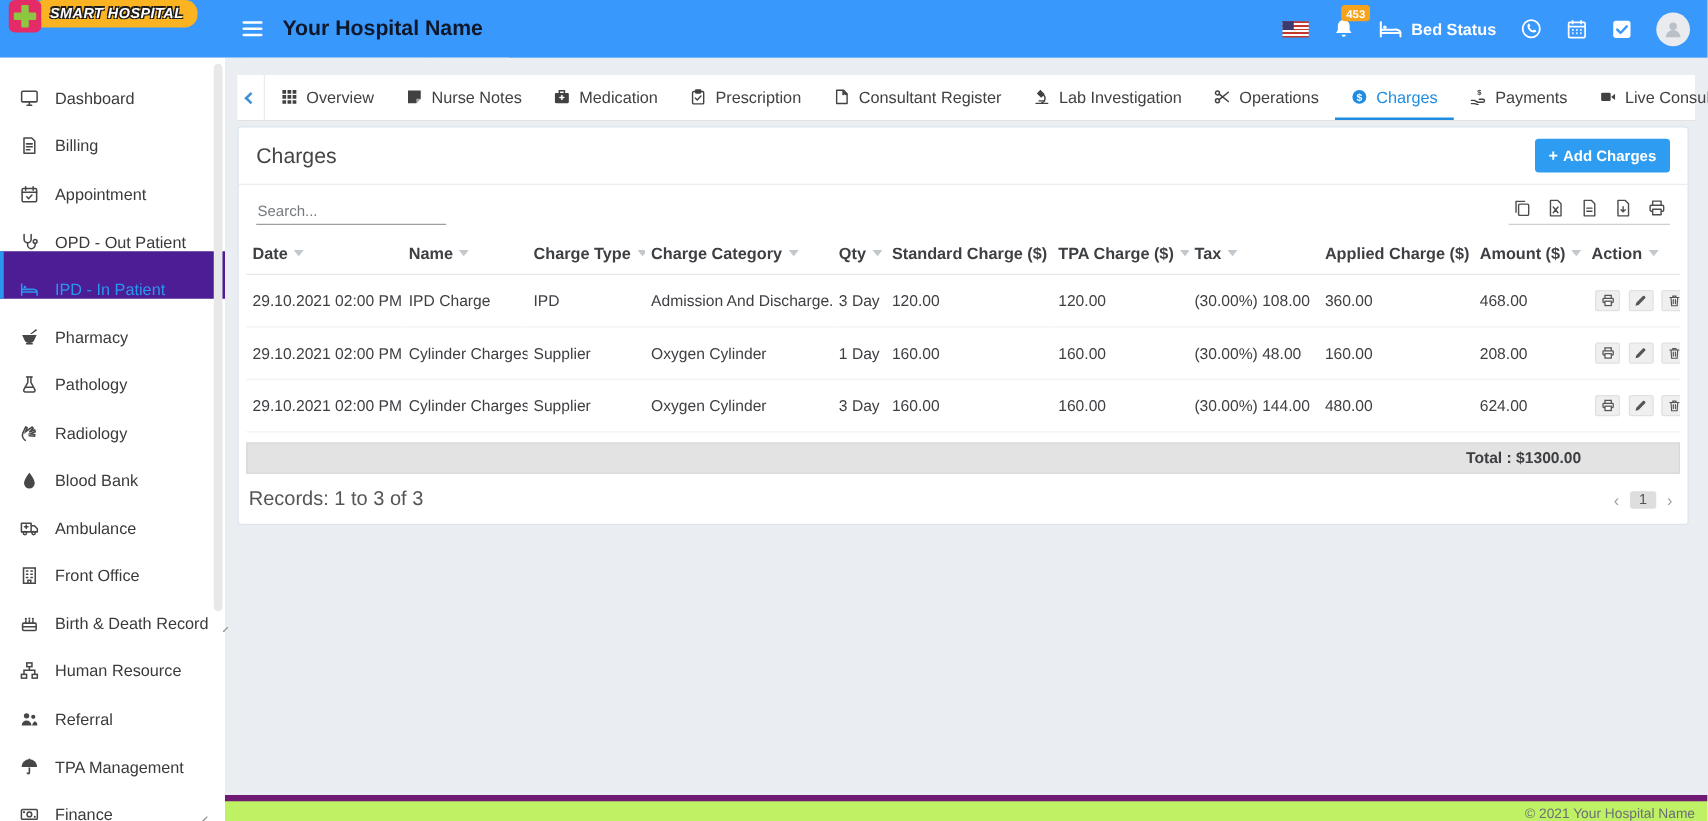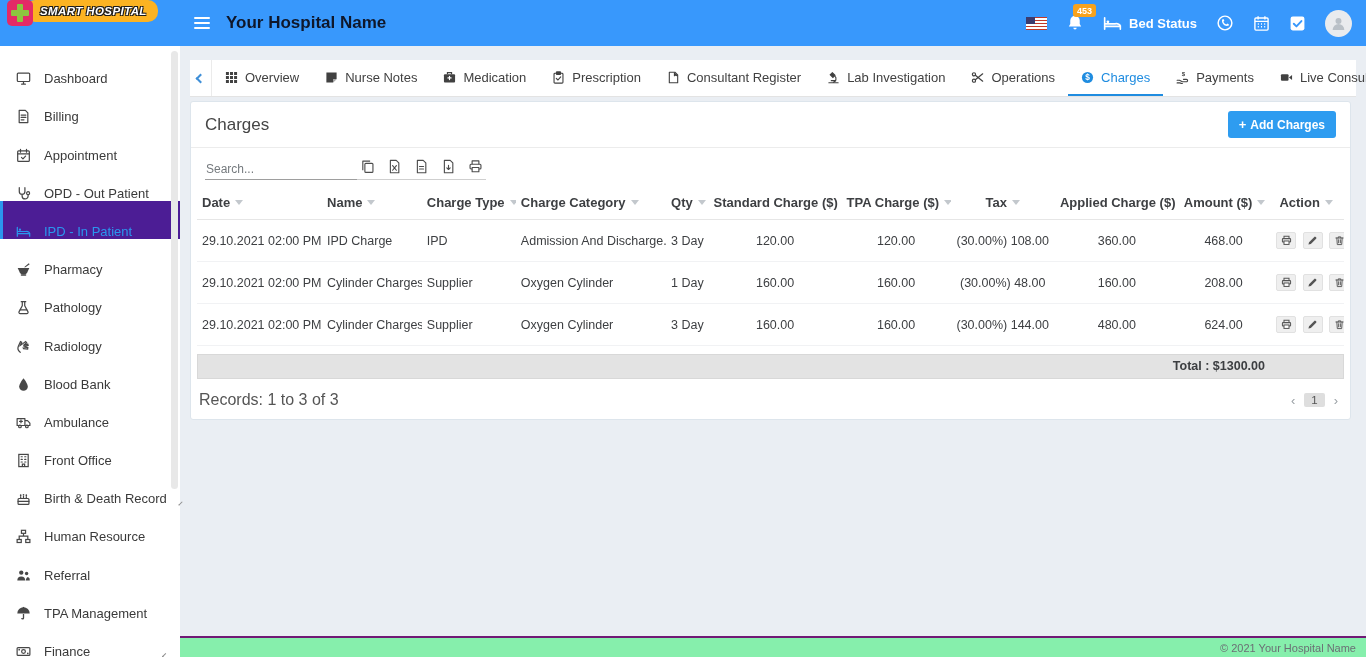--- a/index.html
+++ b/index.html
@@ -51,43 +51,43 @@
   .tab svg{width:13px;height:13px;color:#414141;flex:none}
   .tab.active{color:#1f8ce0;border-bottom-color:#1f8ce0}
   .tab.active svg{color:#1f8ce0}
 
   .card{margin:4px 15px 0 10px;background:#fff;border:1px solid #dde5ec;border-radius:3px;padding-bottom:6px}
   .card-head{display:flex;align-items:center;justify-content:space-between;padding:9px 14px;border-bottom:1px solid #ececec}
   .card-title{font-size:17px;font-weight:normal;color:#454545}
   .add-btn{background:#2e9cf0;color:#fff;border:none;border-radius:3px;font-size:12px;font-weight:bold;padding:6px 11px;display:flex;align-items:center;gap:4px;cursor:pointer;font-family:inherit}
   .add-plus{font-size:13px;font-weight:bold}
 
-  .toolbar{display:flex;align-items:flex-end;justify-content:flex-start;padding:11px 14px 4px}
+  .toolbar{display:flex;align-items:flex-end;justify-content:space-between;padding:11px 14px 4px}
   .table-search input{border:none;border-bottom:1px solid #9e9e9e;width:152px;font-size:12px;padding:3px 1px;outline:none;color:#444;font-family:inherit}
   .table-search input::placeholder{color:#757a7e}
   .export-icons{display:flex;gap:12px;align-items:center;border-bottom:1px solid #cfcfcf;padding:0 3px 5px;color:#4c4c4c}
   .export-icons svg{width:15px;height:15px;cursor:pointer}
 
   table{width:calc(100% - 12px);margin:2px 6px 0;border-collapse:collapse;table-layout:fixed;font-size:12.5px;color:#3d3f42}
   th{font-weight:bold;text-align:left;padding:9px 5px;border-bottom:1px solid #e6e6e6;white-space:nowrap;overflow:hidden;font-size:13px}
   td{padding:12px 5px;border-bottom:1px solid #f1f2f4;white-space:nowrap;overflow:hidden}
-  .num{text-align:center}
+  .num{text-align:left}
   .caret{display:inline-block;width:0;height:0;border-left:4px solid transparent;border-right:4px solid transparent;border-top:5px solid #c3c8cd;margin-left:5px;vertical-align:2px}
   .action-cell{text-align:right;padding-right:8px}
   .action-btn{display:inline-flex;align-items:center;justify-content:center;width:20px;height:17px;background:#efefef;border:1px solid #e1e1e1;border-radius:2px;color:#555;margin-left:3px;cursor:pointer;vertical-align:middle}
   .action-btn svg{width:11px;height:11px}
 
   .total-bar{margin:8px 6px 0;background:#e3e3e3;border:1px solid #d8d8d8;height:25px;line-height:23px;text-align:right;padding-right:78px;font-weight:bold;font-size:12.5px;color:#3c3e41}
   .card-foot{display:flex;align-items:center;justify-content:space-between;padding:12px 8px 4px}
   .records{font-size:16px;color:#555}
   .pagination{display:flex;align-items:center;gap:9px;font-size:13px;color:#9aa0a5;padding-right:4px}
   .page-btn{cursor:pointer}
   .page-current{background:#dedede;border-radius:2px;padding:1px 7px;color:#555;font-size:11.5px;cursor:pointer}
 
-  .page-footer{position:absolute;left:0;right:0;bottom:0;height:21px;background:#86efac;border-top:2px solid #701a75;text-align:right;font-size:11px;color:#6b6f74;line-height:20px;padding-right:10px}
+  .page-footer{position:absolute;left:0;right:0;bottom:0;height:21px;background:#bef264;border-top:5px solid #701a75;text-align:right;font-size:11px;color:#6b6f74;line-height:20px;padding-right:10px}
 </style>
 </head>
 <body>
 
 <div class="topbar">
   <div class="logo">
     <div class="logo-cross"></div>
     <div class="logo-pill">SMART HOSPITAL</div>
   </div>
   <div class="menu-toggle">

